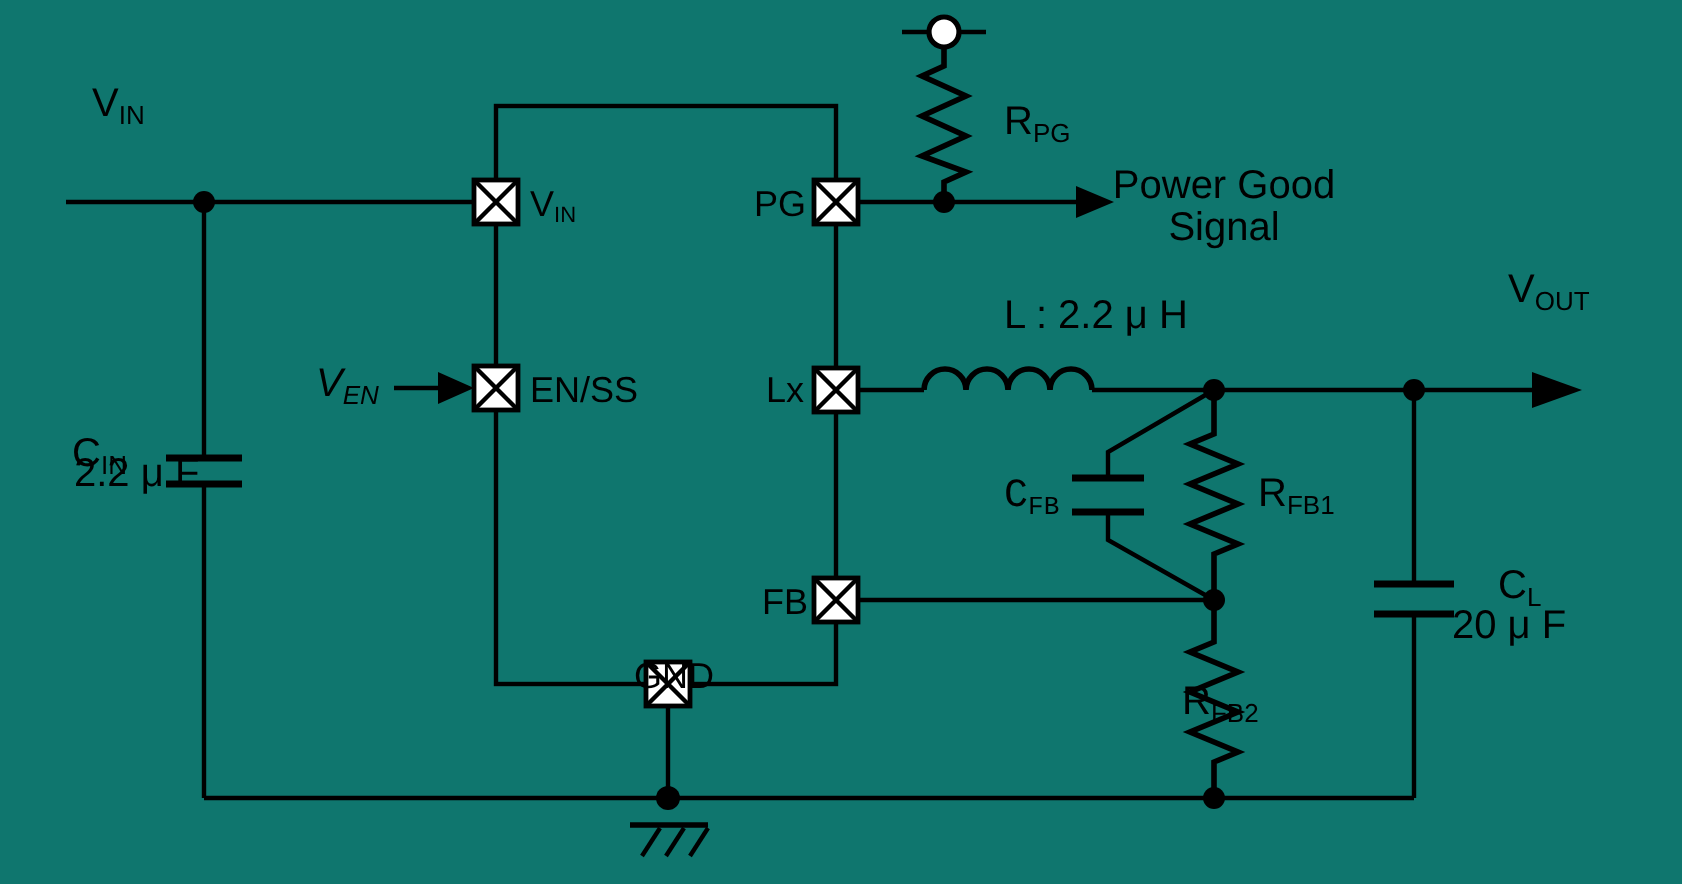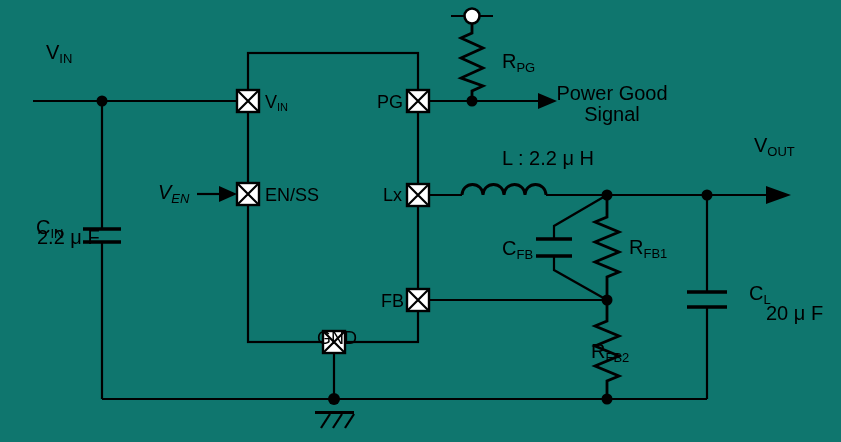--- a/index.html
+++ b/index.html
@@ -146,20 +146,20 @@
 
   <div class="lbl center2" style="left:543px; top:83px; width:138px;">
     <div>Power Good</div>
     <div>Signal</div>
   </div>
 
   <div class="lbl" style="left:466px; top:148px;margin-left:36px;">L : 2.2 μ H</div>
 
   <div class="lbl" style="left:754px; top:135px;"><span>V</span><span class="sub">OUT</span></div>
 
-  <div class="lbl" style="left:502px; top:238px;"><span>C</span><span class="sub">FB</span></div>
+  <div class="lbl" style="left:502px; top:238px;font-family:Liberation Mono, monospace;"><span>C</span><span class="sub">FB</span></div>
   <div class="lbl" style="left:629px; top:237px;"><span>R</span><span class="sub">FB1</span></div>
   <div class="lbl" style="left:591px; top:341px;"><span>R</span><span class="sub">FB2</span></div>
 
   <div class="lbl" style="left:749px; top:283px;"><span>C</span><span class="sub">L</span></div>
-  <div class="lbl" style="left:726px; top:303px;margin-left:40px;">20 μ F</div>
+  <div class="lbl" style="left:726px; top:303px;">20 μ F</div>
 
 </div>
 
 </body></html>

